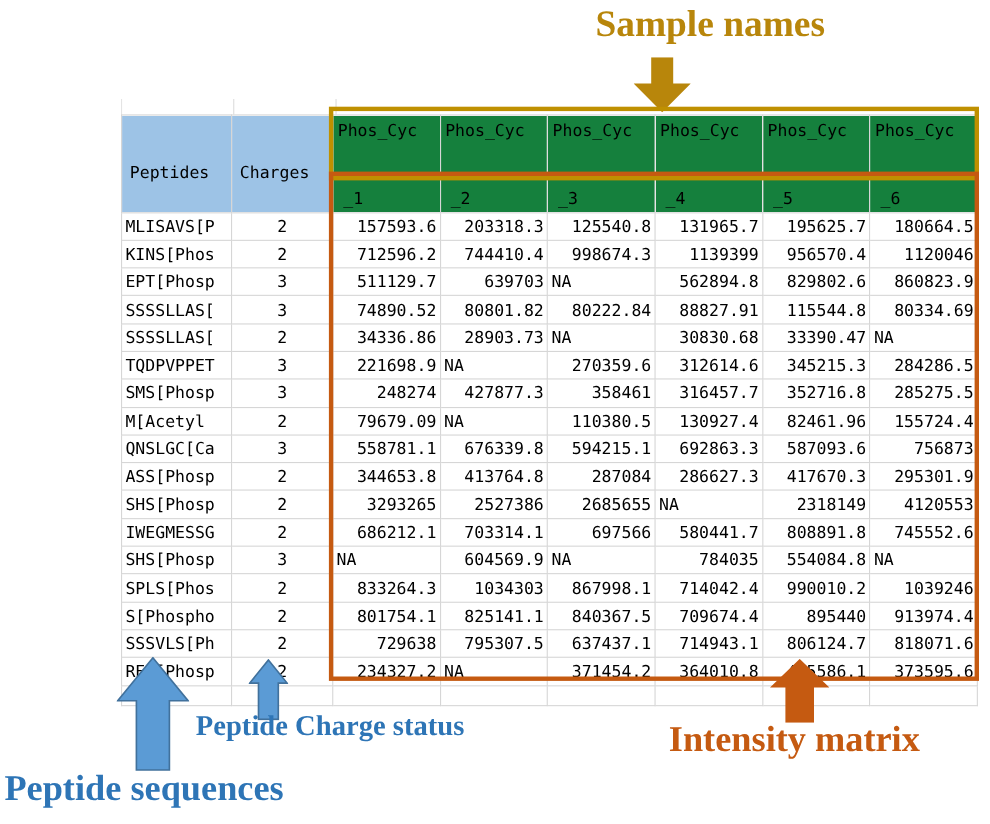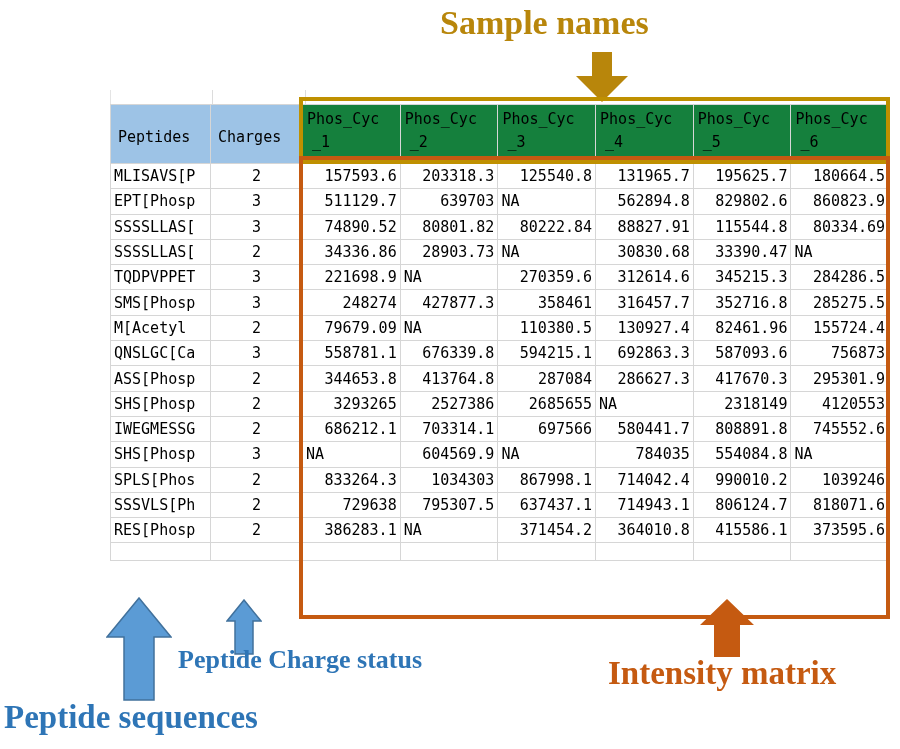--- a/index.html
+++ b/index.html
@@ -7,41 +7,41 @@
     position:relative; width:900px; height:749px; background:#ffffff;
     font-family:"DejaVu Sans Mono","Liberation Mono",monospace; overflow:hidden;
   }
   
   table.sheet { position:absolute; left:110px; top:104px; border-collapse:collapse; table-layout:fixed; }
   .sheet th, .sheet td {
     border:1px solid #d6d6d6; overflow:hidden; white-space:nowrap;
     font-weight:normal; font-size:15px; color:#000;
   }
   .sheet thead th { height:53px; }
-  .hdr-main { background:#9dc3e6; text-align:left; padding:5px 0 0 7px; vertical-align:middle; }
+  .hdr-main { background:#9dc3e6; text-align:left; padding:16px 0 0 7px; vertical-align:middle; }
   .hdr-sample { background:#15803d; text-align:left; padding:3px 0 0 4px; vertical-align:top; line-height:1.55; }
-  .hdr-sample .l2 { display:block; padding-left:5px; }
+  .hdr-sample .l2 { display:block; padding-left:5px;margin-top:38px; }
   .sheet tbody td { height:24.3px; padding:0 3px; }
   .pep { text-align:left; padding-left:2px; }
   .charge { text-align:center; }
   .num { text-align:right; }
   .na { text-align:left; }
   tr.filler td { height:17px; }
   
   .pre-strip { position:absolute; left:110px; top:90px; height:14px; display:flex; }
   .pre-strip .cell { border-right:1px solid #dcdcdc; height:100%; }
   .pre-strip .c1 { width:101px; border-left:1px solid #e4e4e4; }
   .pre-strip .c2 { width:92px; }
   
   .overlay-box { position:absolute; pointer-events:none; background:transparent; }
   .yellow-box { left:299px; top:97px;  width:583px; height:59px;  border:4px solid #bf9000; }
   .red-box    { left:299px; top:156px; width:583px; height:455px; border:4px solid #c55a11; }
   
   .label { position:absolute; font-family:"Liberation Serif","DejaVu Serif",serif; font-weight:bold; white-space:nowrap; }
-  .lbl-sample   { left:440px; top:4px; width:310px; text-align:left; font-size:34px; color:#b8860b; }
+  .lbl-sample   { left:440px; top:4px; width:310px; text-align:right; font-size:34px; color:#b8860b; }
   .lbl-charge   { left:178px; top:645px; font-size:26px; color:#2e75b6; }
   .lbl-pepseq   { left:4px;   top:699px; font-size:33px; color:#2e75b6; }
   .lbl-intens   { left:608px; top:655px; font-size:33px; color:#c55a11; }
   
   .arrow { position:absolute; }
   .arr-gold  { left:576px; top:52px; }
   .arr-big   { left:106px; top:597px; }
   .arr-small { left:226px; top:599px; }
   .arr-orange{ left:700px; top:599px; }
 </style>
@@ -88,20 +88,30 @@
           <td class="pep">MLISAVS[P</td>
           <td class="charge">2</td>
           <td class="num">157593.6</td>
           <td class="num">203318.3</td>
           <td class="num">125540.8</td>
           <td class="num">131965.7</td>
           <td class="num">195625.7</td>
           <td class="num">180664.5</td>
         </tr>
         <tr>
+          <td class="pep">KINS[Phos</td>
+          <td class="charge">2</td>
+          <td class="num">712596.2</td>
+          <td class="num">744410.4</td>
+          <td class="num">998674.3</td>
+          <td class="num">1139399</td>
+          <td class="num">956570.4</td>
+          <td class="num">1120046</td>
+        </tr>
+        <tr>
           <td class="pep">EPT[Phosp</td>
           <td class="charge">3</td>
           <td class="num">511129.7</td>
           <td class="num">639703</td>
           <td class="na">NA</td>
           <td class="num">562894.8</td>
           <td class="num">829802.6</td>
           <td class="num">860823.9</td>
         </tr>
         <tr>
@@ -208,33 +218,43 @@
           <td class="pep">SPLS[Phos</td>
           <td class="charge">2</td>
           <td class="num">833264.3</td>
           <td class="num">1034303</td>
           <td class="num">867998.1</td>
           <td class="num">714042.4</td>
           <td class="num">990010.2</td>
           <td class="num">1039246</td>
         </tr>
         <tr>
+          <td class="pep">S[Phospho</td>
+          <td class="charge">2</td>
+          <td class="num">801754.1</td>
+          <td class="num">825141.1</td>
+          <td class="num">840367.5</td>
+          <td class="num">709674.4</td>
+          <td class="num">895440</td>
+          <td class="num">913974.4</td>
+        </tr>
+        <tr>
           <td class="pep">SSSVLS[Ph</td>
           <td class="charge">2</td>
           <td class="num">729638</td>
           <td class="num">795307.5</td>
           <td class="num">637437.1</td>
           <td class="num">714943.1</td>
           <td class="num">806124.7</td>
           <td class="num">818071.6</td>
         </tr>
         <tr>
           <td class="pep">RES[Phosp</td>
           <td class="charge">2</td>
-          <td class="num">386283.1</td>
+          <td class="num">234327.2</td>
           <td class="na">NA</td>
           <td class="num">371454.2</td>
           <td class="num">364010.8</td>
           <td class="num">415586.1</td>
           <td class="num">373595.6</td>
         </tr>
         <tr class="filler">
           <td></td>
           <td></td>
           <td></td>

